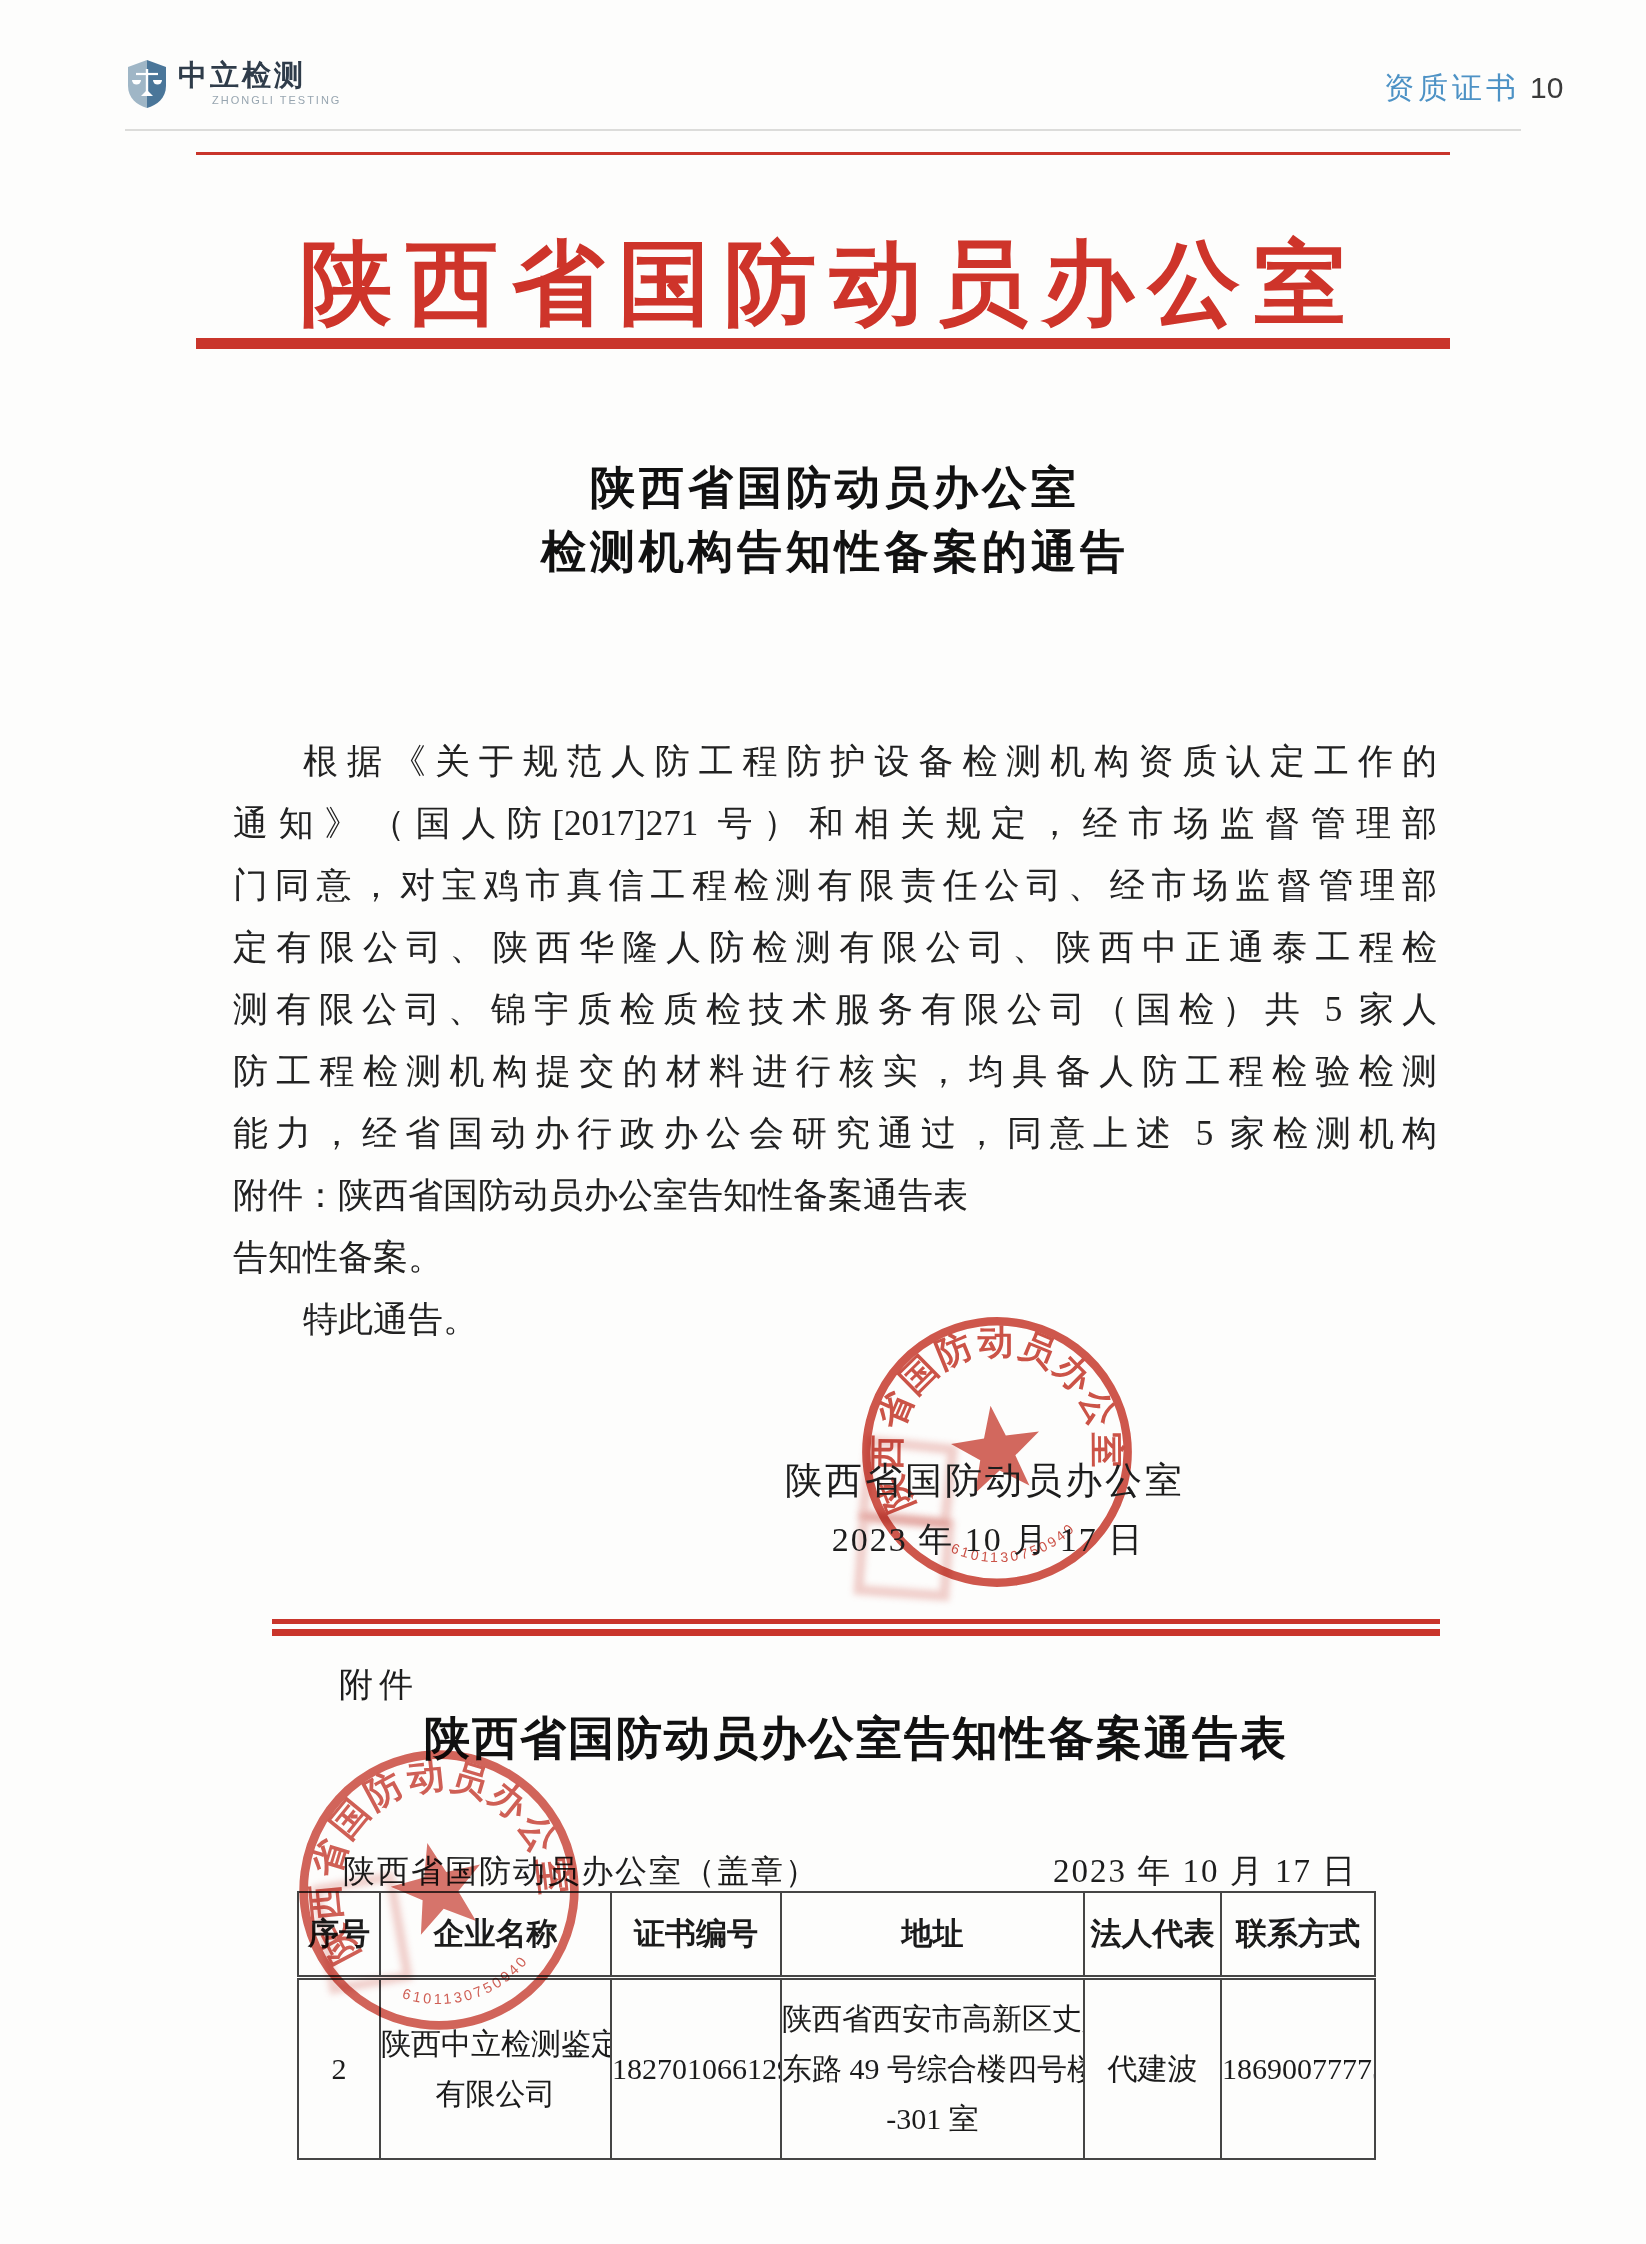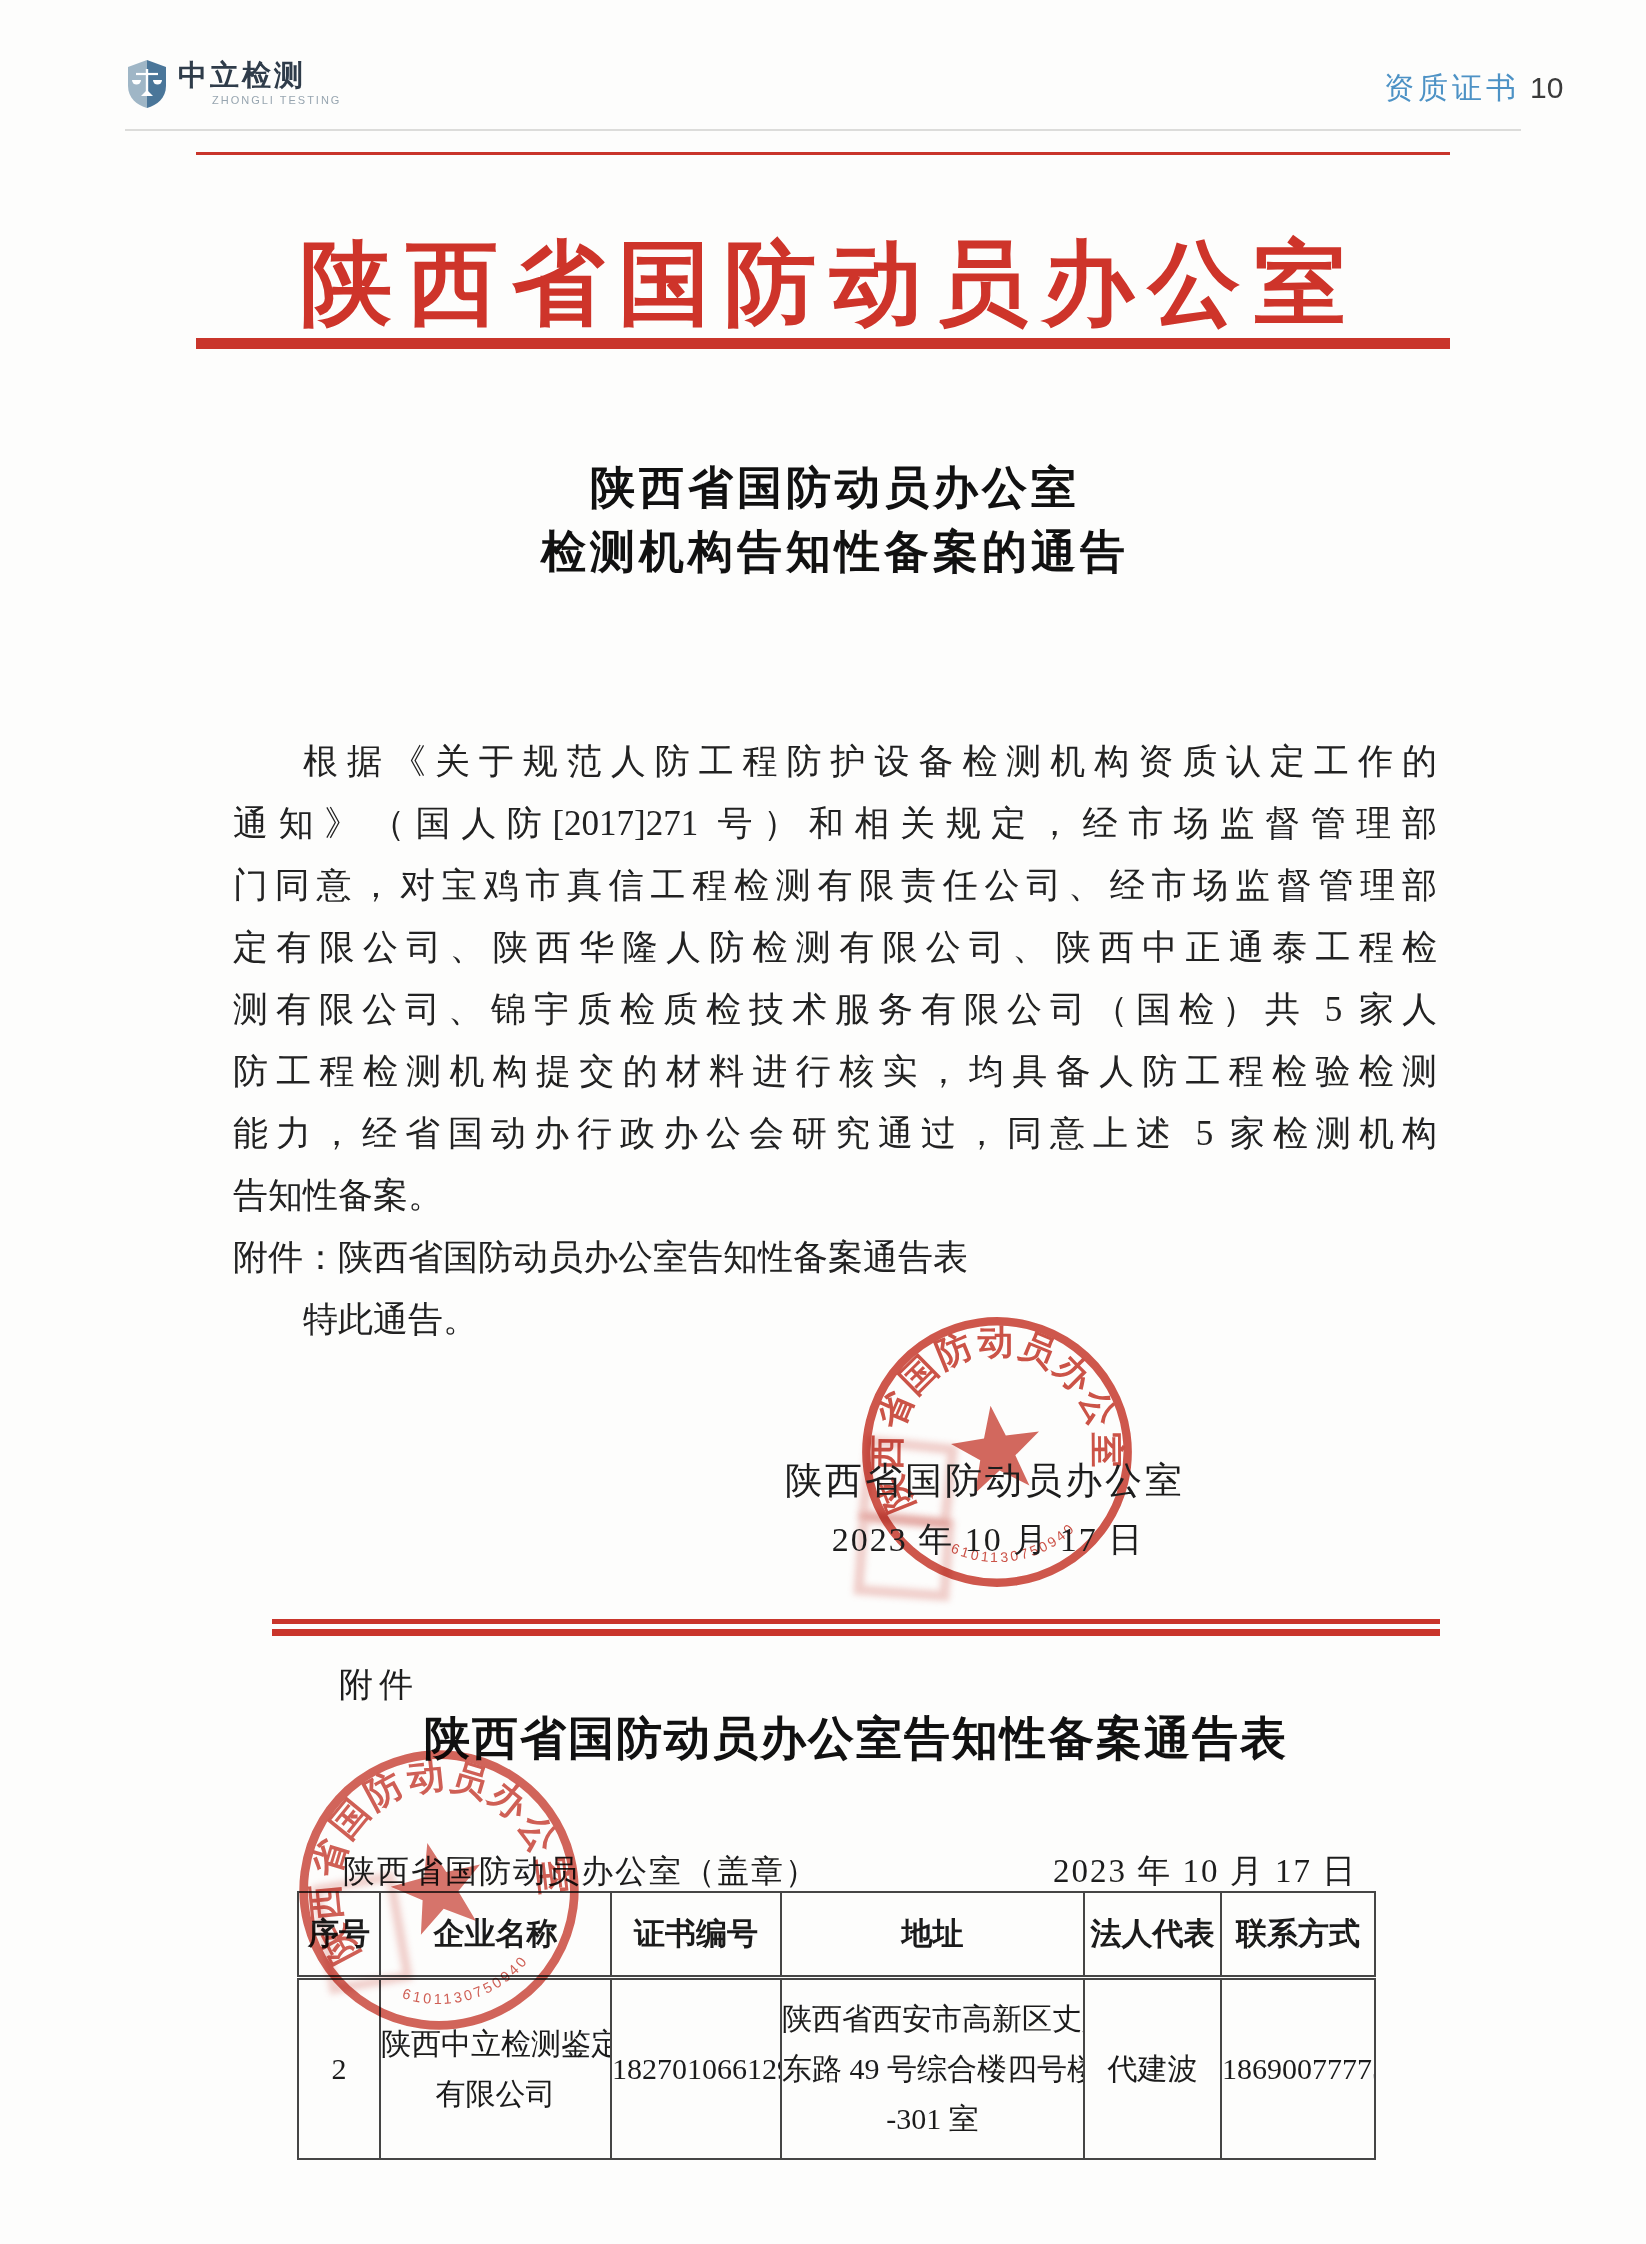--- a/index.html
+++ b/index.html
@@ -102,22 +102,22 @@
   </div>
 
   <div class="body-block">
     <div class="b-line fill indent">根据《关于规范人防工程防护设备检测机构资质认定工作的</div>
     <div class="b-line fill">通知》（国人防[2017]271 号）和相关规定，经市场监督管理部</div>
     <div class="b-line fill">门同意，对宝鸡市真信工程检测有限责任公司、经市场监督管理部</div>
     <div class="b-line fill">定有限公司、陕西华隆人防检测有限公司、陕西中正通泰工程检</div>
     <div class="b-line fill">测有限公司、锦宇质检质检技术服务有限公司（国检）共 5 家人</div>
     <div class="b-line fill">防工程检测机构提交的材料进行核实，均具备人防工程检验检测</div>
     <div class="b-line fill">能力，经省国动办行政办公会研究通过，同意上述 5 家检测机构</div>
+    <div class="b-line">附件：陕西省国防动员办公室告知性备案通告表</div>
     <div class="b-line">告知性备案。</div>
-    <div class="b-line">附件：陕西省国防动员办公室告知性备案通告表</div>
     <div class="b-line indent">特此通告。</div>
   </div>
 
   <div class="ghost ghost1"></div>
   <div class="ghost ghost2"></div>
 
   <svg class="seal seal-a" width="280" height="280" viewBox="0 0 300 300">
     <circle cx="150" cy="150" r="140" fill="none" stroke="#cc4a3e" stroke-width="9"></circle>
     <path id="ringA" d="M54.9,194.4 A105,105 0 1 1 245.1,194.4" fill="none"></path>
     <path id="serA" d="M74.2,240.4 A118,118 0 0 0 225.8,240.4" fill="none"></path>

